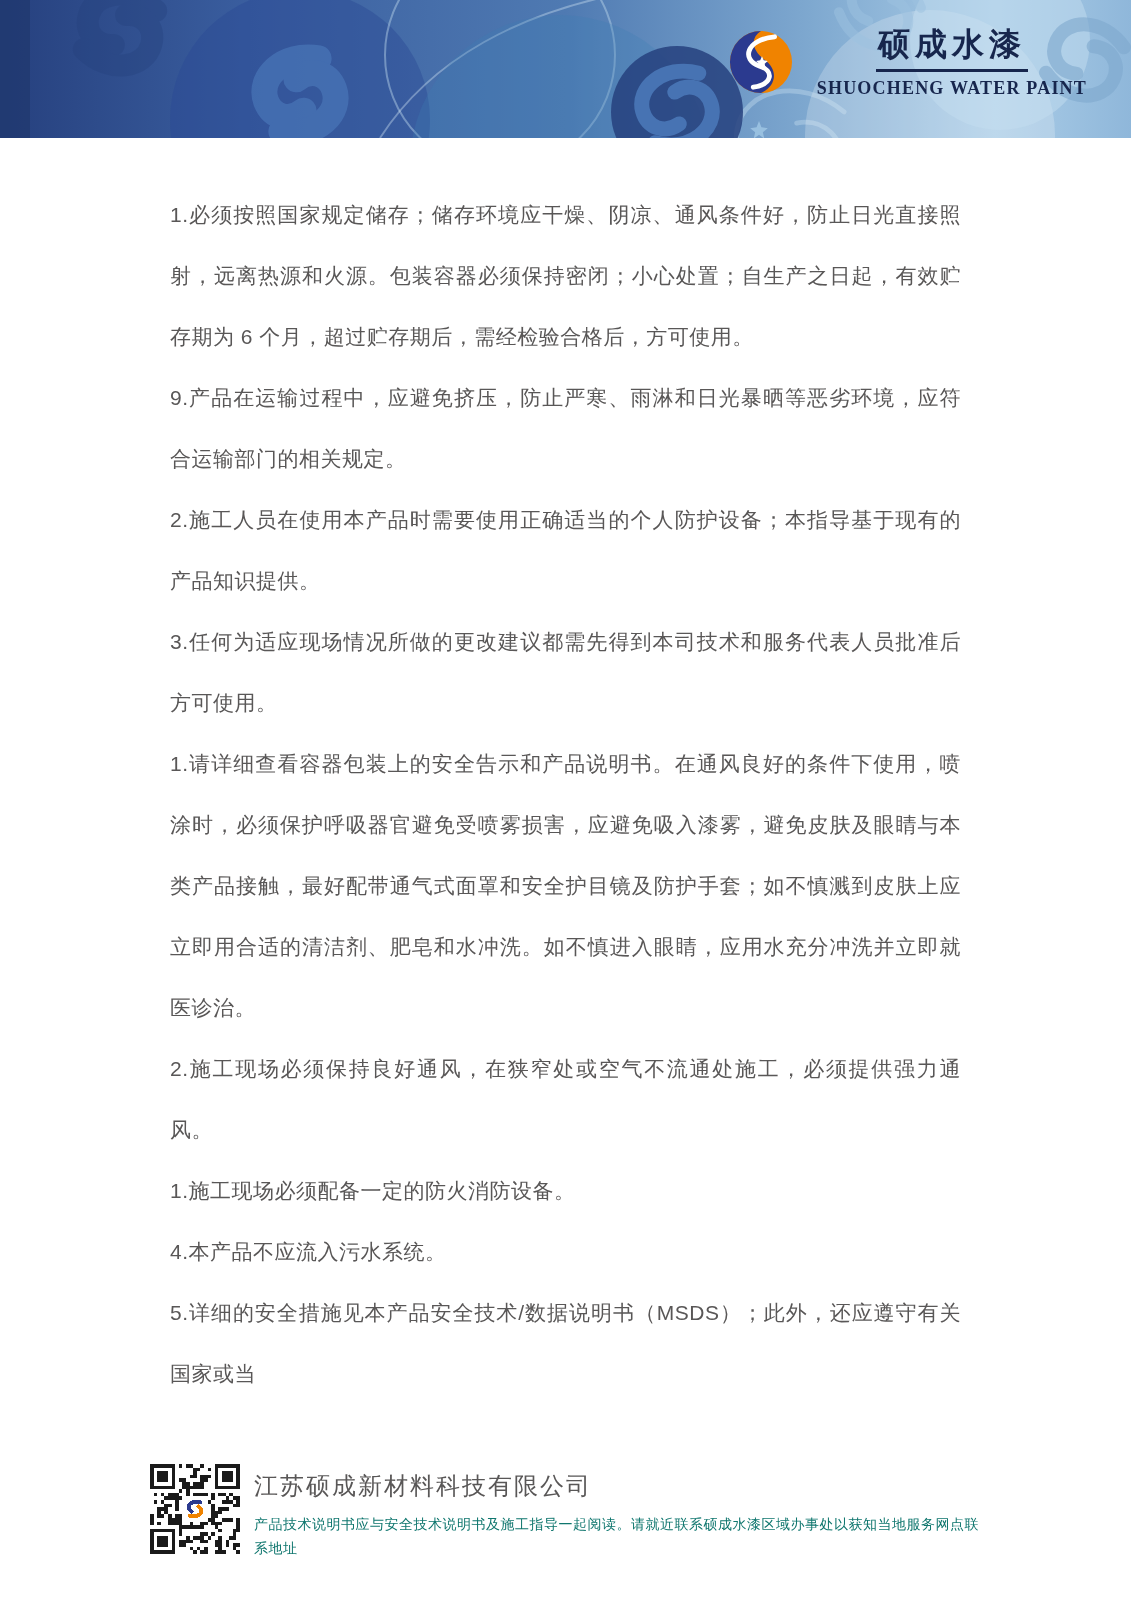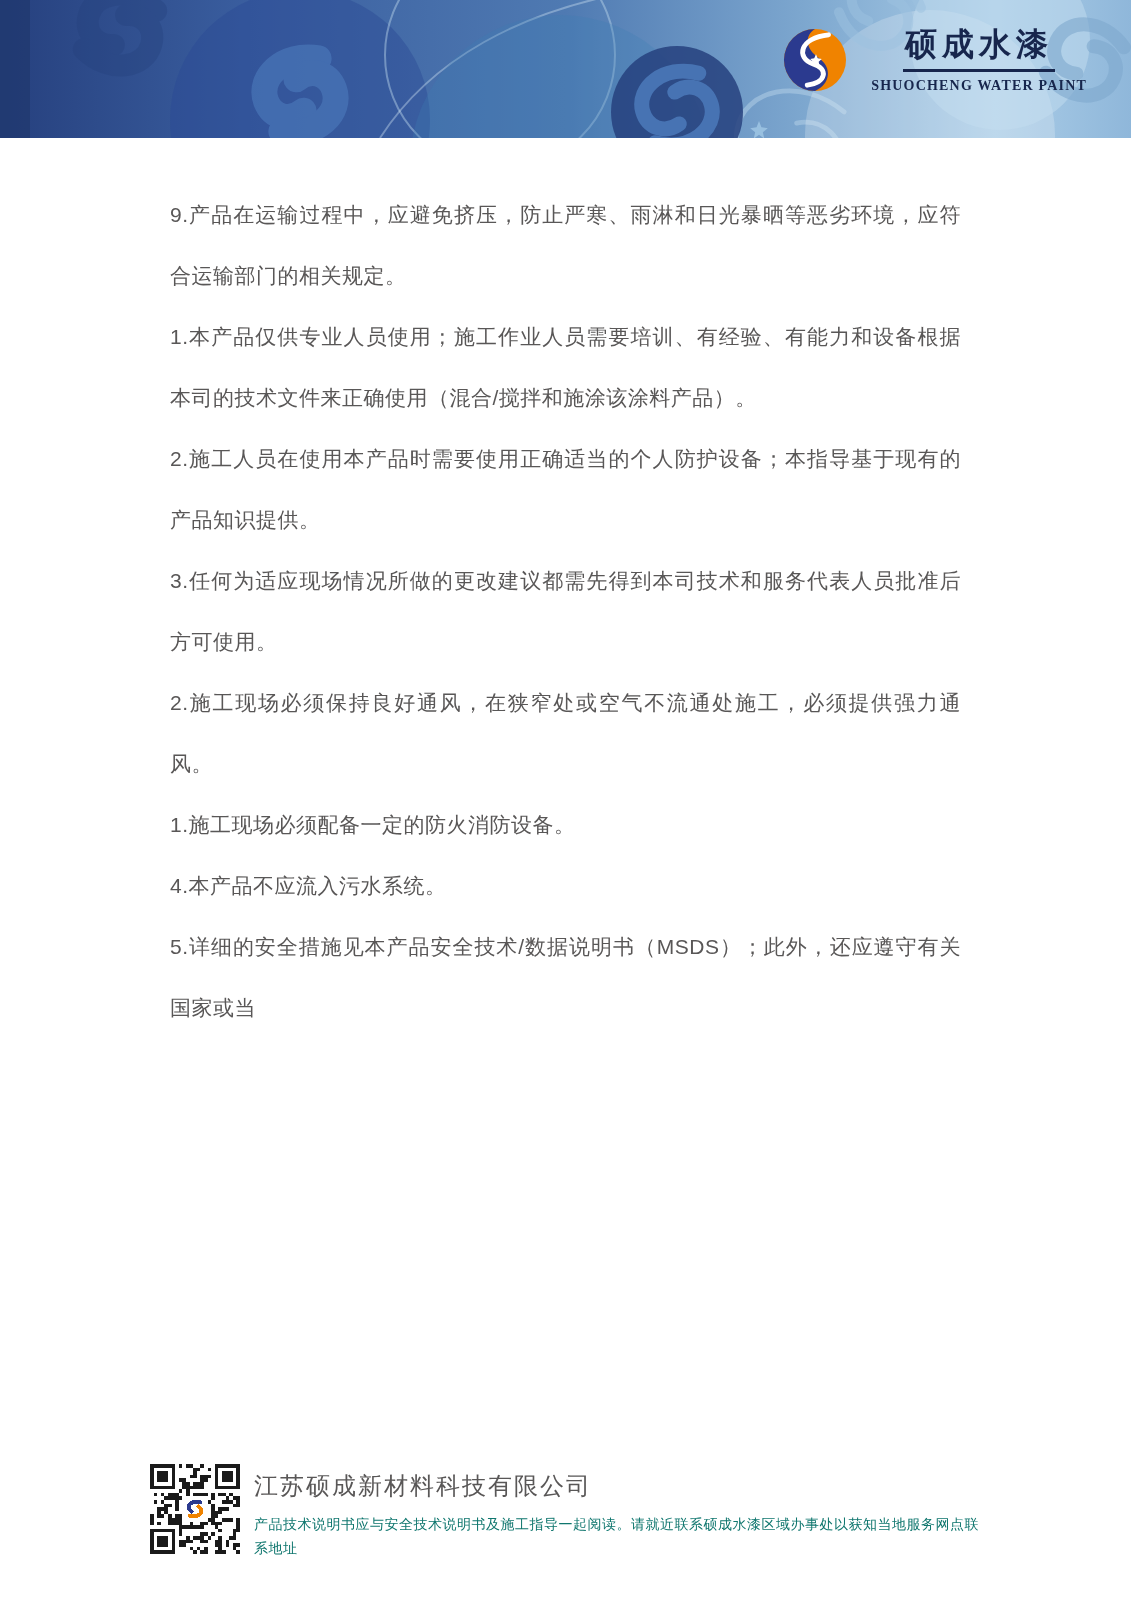--- a/index.html
+++ b/index.html
@@ -9,21 +9,21 @@
   
   .header{position:absolute;top:0;left:0;width:1131px;height:138px;}
   .header svg.bg{position:absolute;top:0;left:0;display:block;}
   .logo-block{position:absolute;top:26px;right:44px;display:flex;align-items:center;gap:24px;}
   .logo-mark{width:64px;height:64px;flex:0 0 auto;}
   .logo-texts{display:flex;flex-direction:column;align-items:center;}
   .brand-cn{font-family:"Liberation Serif","DejaVu Serif",serif;font-weight:bold;
             font-size:32px;letter-spacing:5px;color:#17264d;line-height:1.15;
             padding:0 2px 6px 2px;border-bottom:3px solid #17264d;white-space:nowrap;}
   .brand-en{font-family:"Liberation Serif","DejaVu Serif",serif;font-weight:bold;
-            font-size:14px;letter-spacing:1.2px;color:#17264d;margin-top:6px;white-space:nowrap;}
+            font-size:18px;letter-spacing:1.2px;color:#17264d;margin-top:6px;white-space:nowrap;}
 
   
   .content{position:absolute;left:170px;top:138px;width:791px;padding-top:46px;}
   .body-p{font-size:21px;color:#595757;line-height:61px;letter-spacing:0.5px;
           text-align:justify;margin:0;}
   .section-h{font-size:30px;color:#2e3192;line-height:52px;margin:10px 0 2px 0;
              font-weight:500;letter-spacing:1px;}
 
   
   .footer{position:absolute;left:150px;top:1464px;width:840px;display:flex;gap:14px;align-items:flex-start;}
@@ -86,26 +86,27 @@
         <polygon points="1,-6 2.8,-1.8 7,-1 3.8,1.8 4.6,6 1,3.6 -2.6,6 -1.8,1.8 -5,-1 -0.8,-1.8" fill="#ffffff"></polygon>
       </svg>
       <div class="logo-texts">
         <div class="brand-cn">硕成水漆</div>
         <div class="brand-en">SHUOCHENG WATER PAINT</div>
       </div>
     </div>
   </div>
 
   <div class="content">
+    <p class="body-p">1.必须按照国家规定储存；储存环境应干燥、阴凉、通风条件好，防止日光直接照射，远离热源和火源。包装容器必须保持密闭；小心处置；自生产之日起，有效贮存期为 6 个月，超过贮存期后，需经检验合格后，方可使用。</p>
     <p class="body-p">9.产品在运输过程中，应避免挤压，防止严寒、雨淋和日光暴晒等恶劣环境，应符合运输部门的相关规定。</p>
 
-    <p class="body-p">1.本产品仅供专业人员使用；施工作业人员需要培训、有经验、有能力和设备根据本司的技术文件来正确使用（混合/搅拌和施涂该涂料产品）。</p>
     <p class="body-p">2.施工人员在使用本产品时需要使用正确适当的个人防护设备；本指导基于现有的产品知识提供。</p>
     <p class="body-p">3.任何为适应现场情况所做的更改建议都需先得到本司技术和服务代表人员批准后方可使用。</p>
 
+    <p class="body-p">1.请详细查看容器包装上的安全告示和产品说明书。在通风良好的条件下使用，喷涂时，必须保护呼吸器官避免受喷雾损害，应避免吸入漆雾，避免皮肤及眼睛与本类产品接触，最好配带通气式面罩和安全护目镜及防护手套；如不慎溅到皮肤上应立即用合适的清洁剂、肥皂和水冲洗。如不慎进入眼睛，应用水充分冲洗并立即就医诊治。</p>
     <p class="body-p">2.施工现场必须保持良好通风，在狭窄处或空气不流通处施工，必须提供强力通风。</p>
     <p class="body-p">1.施工现场必须配备一定的防火消防设备。</p>
     <p class="body-p">4.本产品不应流入污水系统。</p>
     <p class="body-p">5.详细的安全措施见本产品安全技术/数据说明书（MSDS）；此外，还应遵守有关国家或当</p>
   </div>
 
   <div class="footer">
     <svg class="qr" viewBox="0 0 25 25" shape-rendering="crispEdges">
         <rect x="0" y="0" width="25" height="25" fill="#ffffff"></rect>
         <rect x="8" y="0" width="1" height="1" fill="#1a1a1a"></rect>

